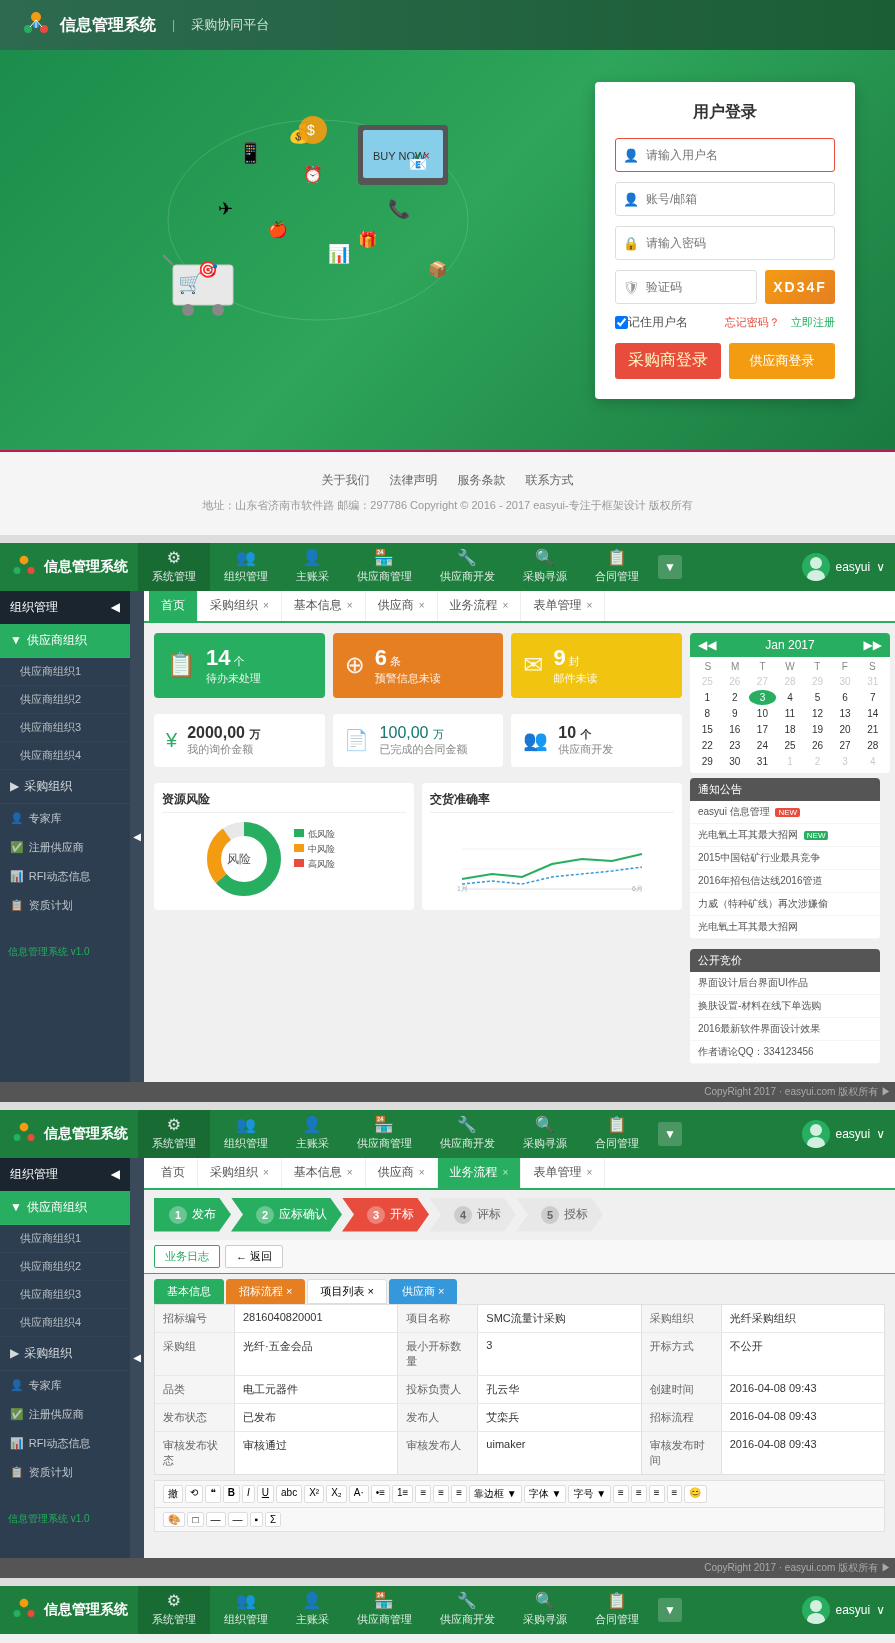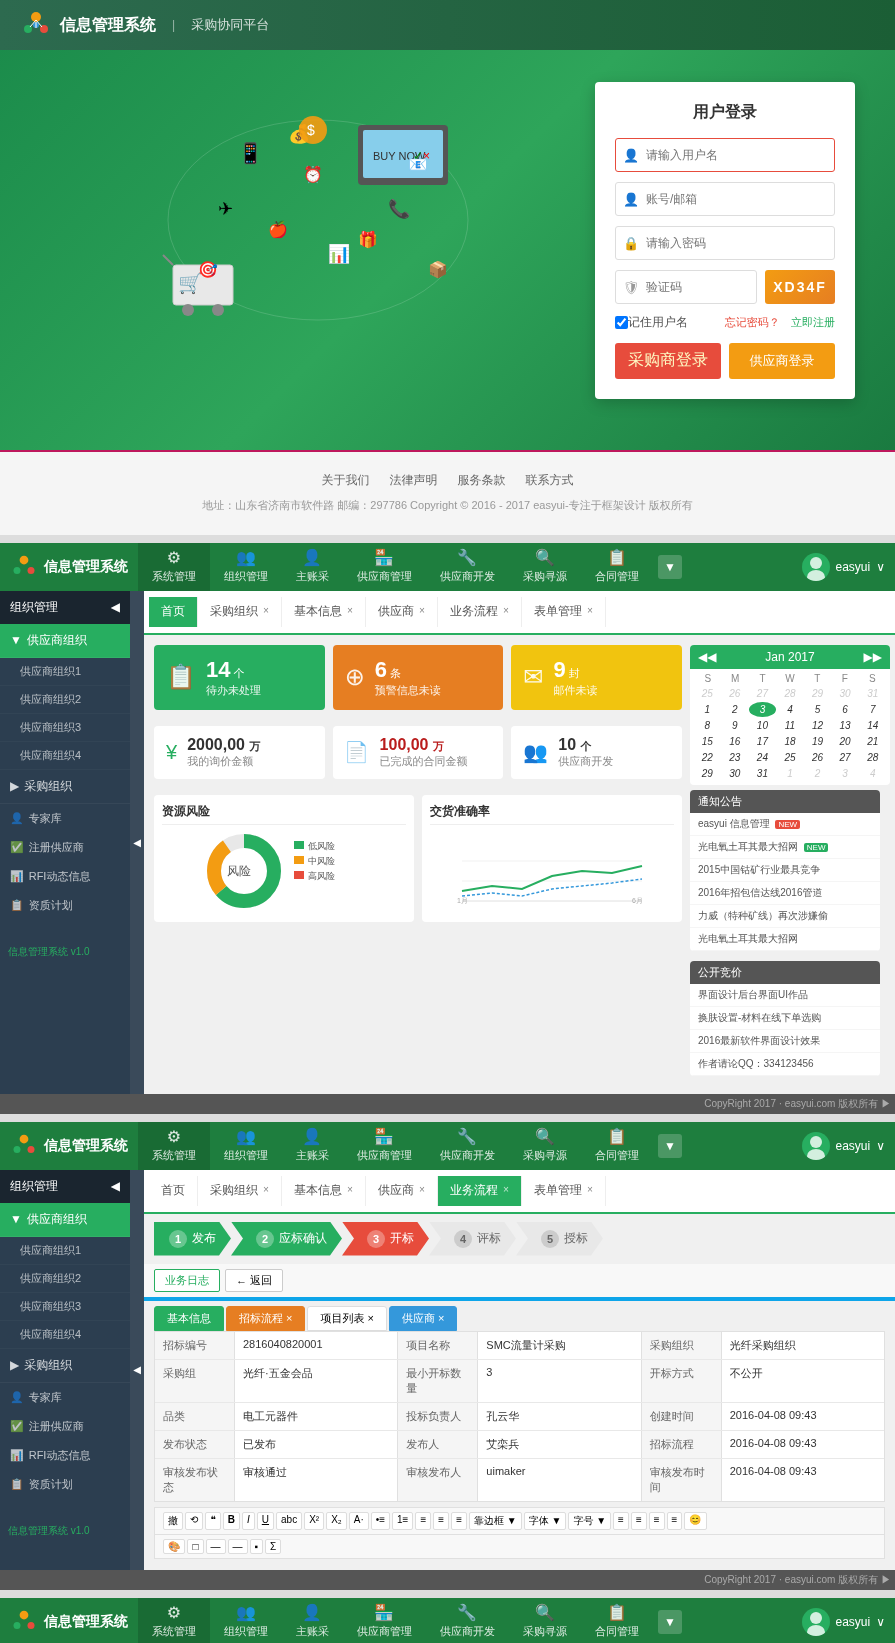--- a/index.html
+++ b/index.html
@@ -316,22 +316,21 @@
       flex: 1;
       background: #f0f0f0;
       overflow: hidden;
     }
     .tab-bar {
       background: white;
       display: flex;
       align-items: center;
       border-bottom: 2px solid #27ae60;
       padding: 0 5px;
-      height: 44px;
-      font-family: Liberation Mono, monospace;
+      height: 32px;
     }
     .tab-item {
       padding: 0 12px;
       height: 30px;
       display: flex;
       align-items: center;
       font-size: 12px;
       cursor: pointer;
       border-right: 1px solid #eee;
       color: #555;
@@ -432,21 +431,20 @@
       display: grid;
       grid-template-columns: repeat(7, 1fr);
       gap: 1px;
       text-align: center;
       font-size: 10px;
     }
     .cal-day {
       padding: 2px;
       color: #333;
       cursor: pointer;
-      font-style: italic;
     }
     .cal-day.today {
       background: #27ae60;
       color: white;
       border-radius: 50%;
     }
     .cal-day.other { color: #ccc; }
 
     
     .notice-panel {
@@ -525,21 +523,21 @@
     .step.done .step-num { background: rgba(255,255,255,0.3); }
     .step.active .step-num { background: rgba(255,255,255,0.3); }
     .step.pending .step-num { background: #ccc; }
 
     
     .detail-toolbar {
       display: flex;
       gap: 5px;
       padding: 5px 10px;
       background: #f8f8f8;
-      border-bottom: 4px solid #0ea5e9;
+      border-bottom: 1px solid #0ea5e9;
     }
     .toolbar-btn {
       padding: 3px 10px;
       border: 1px solid #ccc;
       background: white;
       border-radius: 2px;
       font-size: 11px;
       cursor: pointer;
     }
     .toolbar-btn.green-outline { border-color: #27ae60; color: #27ae60; }
@@ -901,21 +899,21 @@
               <div class="big-stat-card">
                 <span style="font-size:20px; color:#27ae60;">¥</span>
                 <div>
                   <div style="font-size:16px; font-weight:bold; color:#333;">2000,00 <span style="font-size:11px;">万</span></div>
                   <div style="font-size:11px; color:#888;">我的询价金额</div>
                 </div>
               </div>
               <div class="big-stat-card">
                 <span style="font-size:20px; color:#27ae60;">📄</span>
                 <div>
-                  <div style="font-size:16px; font-weight:bold; color:#b91c1c;">100,00 <span style="font-size:11px;">万</span></div>
+                  <div style="font-size:16px; font-weight:normal; color:#0f766e;">100,00 <span style="font-size:11px;">万</span></div>
                   <div style="font-size:11px; color:#888;">已完成的合同金额</div>
                 </div>
               </div>
               <div class="big-stat-card">
                 <span style="font-size:20px; color:#888;">👥</span>
                 <div>
                   <div style="font-size:16px; font-weight:bold; color:#333;">10 <span style="font-size:11px;">个</span></div>
                   <div style="font-size:11px; color:#888;">供应商开发</div>
                 </div>
               </div>

